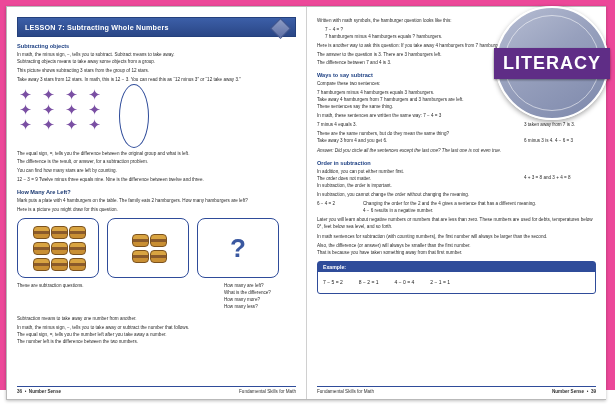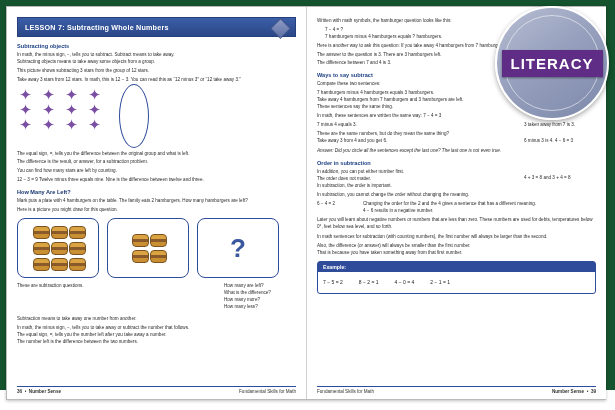--- a/index.html
+++ b/index.html
@@ -4,21 +4,21 @@
 <style>
   html,body{margin:0;padding:0;}
   body{
     width:615px;height:410px;overflow:hidden;
     background:#ffffff;
     font-family:"Liberation Sans", sans-serif;
     -webkit-font-smoothing:antialiased;
   }
   #page{
     position:relative;width:615px;height:390px;
-    background:#14532d;
+    background:#ec4899;
   }
   
   .spread{
     position:absolute;left:6px;top:6px;width:600px;height:394px;
     background:#ffffff;
     border:1px solid #b9b9b9;
     box-shadow:0 1px 3px rgba(0,0,0,.25);
     box-sizing:border-box;
   }
   .page-left,.page-right{
@@ -126,21 +126,21 @@
     box-shadow:0 2px 5px rgba(0,0,0,.35);
     display:flex;align-items:center;justify-content:center;
   }
   .badge .ring{
     position:absolute;left:7px;top:7px;right:7px;bottom:7px;
     border:1px solid rgba(255,255,255,.55);border-radius:50%;
   }
   .badge-label{
     background:#5f2d86;
     color:#ffffff;
-    font-size:15px;font-weight:bold;letter-spacing:1px;
+    font-size:18px;font-weight:bold;letter-spacing:1px;
     padding:5px 9px;
     box-shadow:0 1px 2px rgba(0,0,0,.4);
     position:relative;z-index:2;
   }
 </style>
 </head>
 <body>
 
 <div id="page">
 

